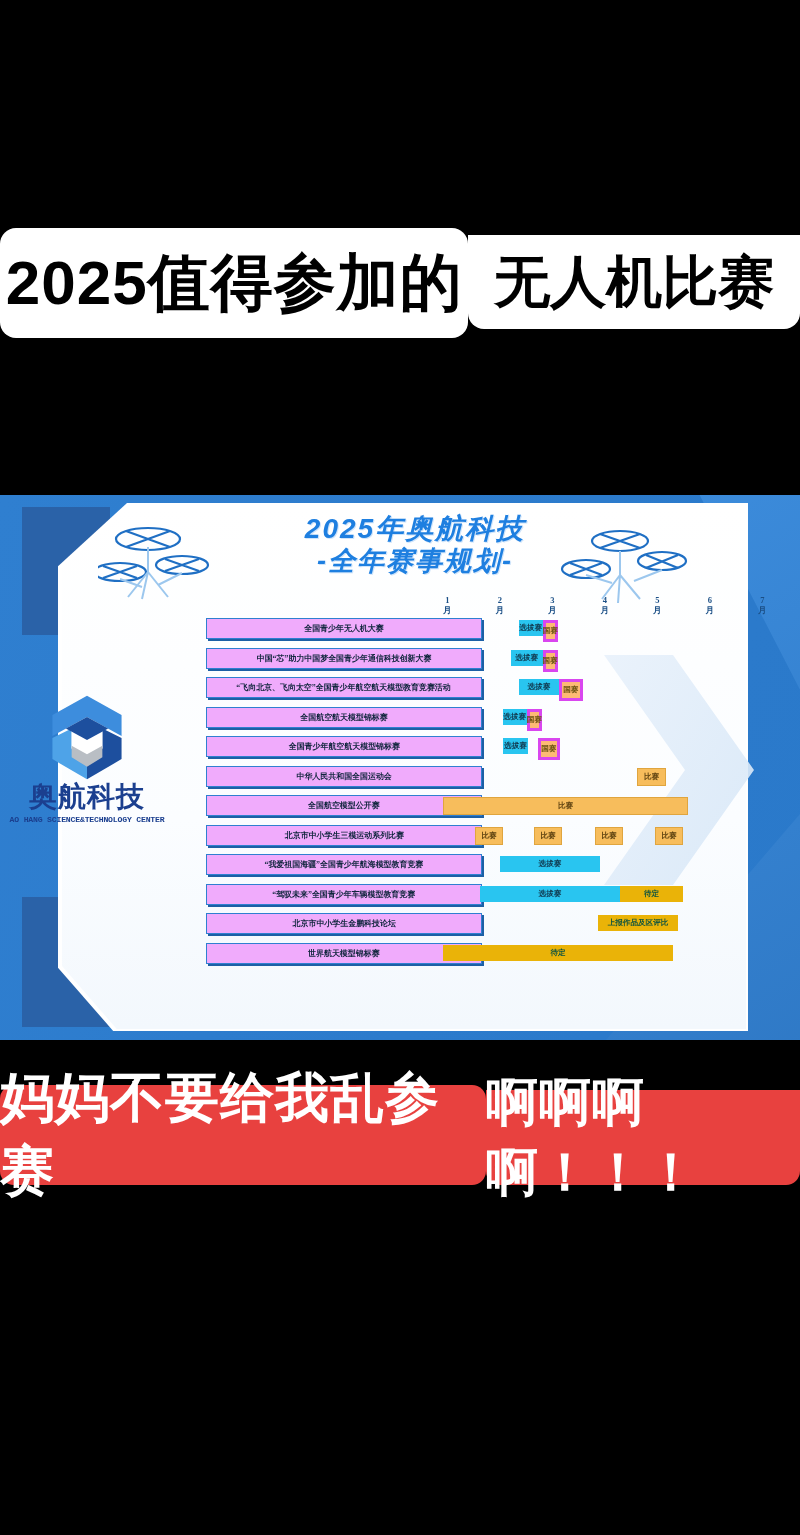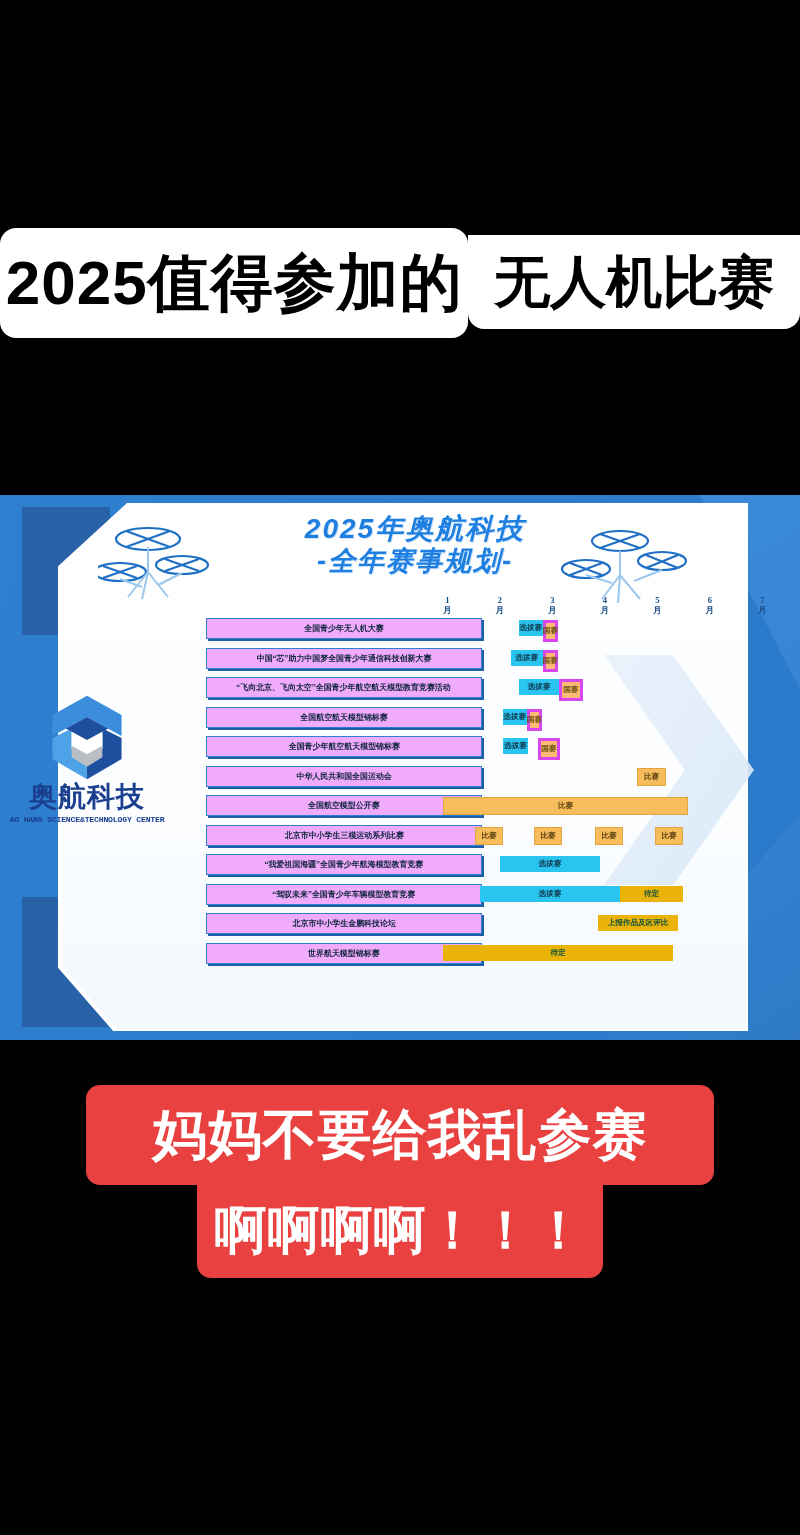--- a/index.html
+++ b/index.html
@@ -75,21 +75,21 @@
   .logo{position:absolute;left:8px;top:690px;width:158px;height:150px;z-index:7;
         text-align:center;font-family:Liberation Mono, monospace;}
   .logo .hex{width:96px;height:96px;margin:0 auto;}
   .logo .name{font-size:28px;font-weight:bold;color:#1b3f8f;letter-spacing:1px;
               margin-top:-6px;line-height:1;}
   .logo .sub{font-size:8px;font-weight:bold;color:#1b3f8f;letter-spacing:-.2px;
              margin-top:2px;transform:scaleX(1.02);}
 
   
   .cap-bot{position:absolute;left:0;top:1085px;width:800px;
-           display:flex;flex-direction:column;align-items:center;}
+           display:flex;align-items:flex-end;}
   .cap-bot .l1{width:628px;height:100px;font-size:54px;border-radius:14px;
                background:#e8413f;color:#fff;font-weight:bold;
                display:flex;align-items:center;justify-content:center;letter-spacing:1px;}
   .cap-bot .l2{width:406px;height:95px;font-size:52px;border-radius:0 0 14px 14px;
                background:#e8413f;color:#fff;font-weight:bold;margin-top:-2px;
                display:flex;align-items:center;justify-content:center;letter-spacing:1px;}
 </style>
 </head>
 <body>
 

